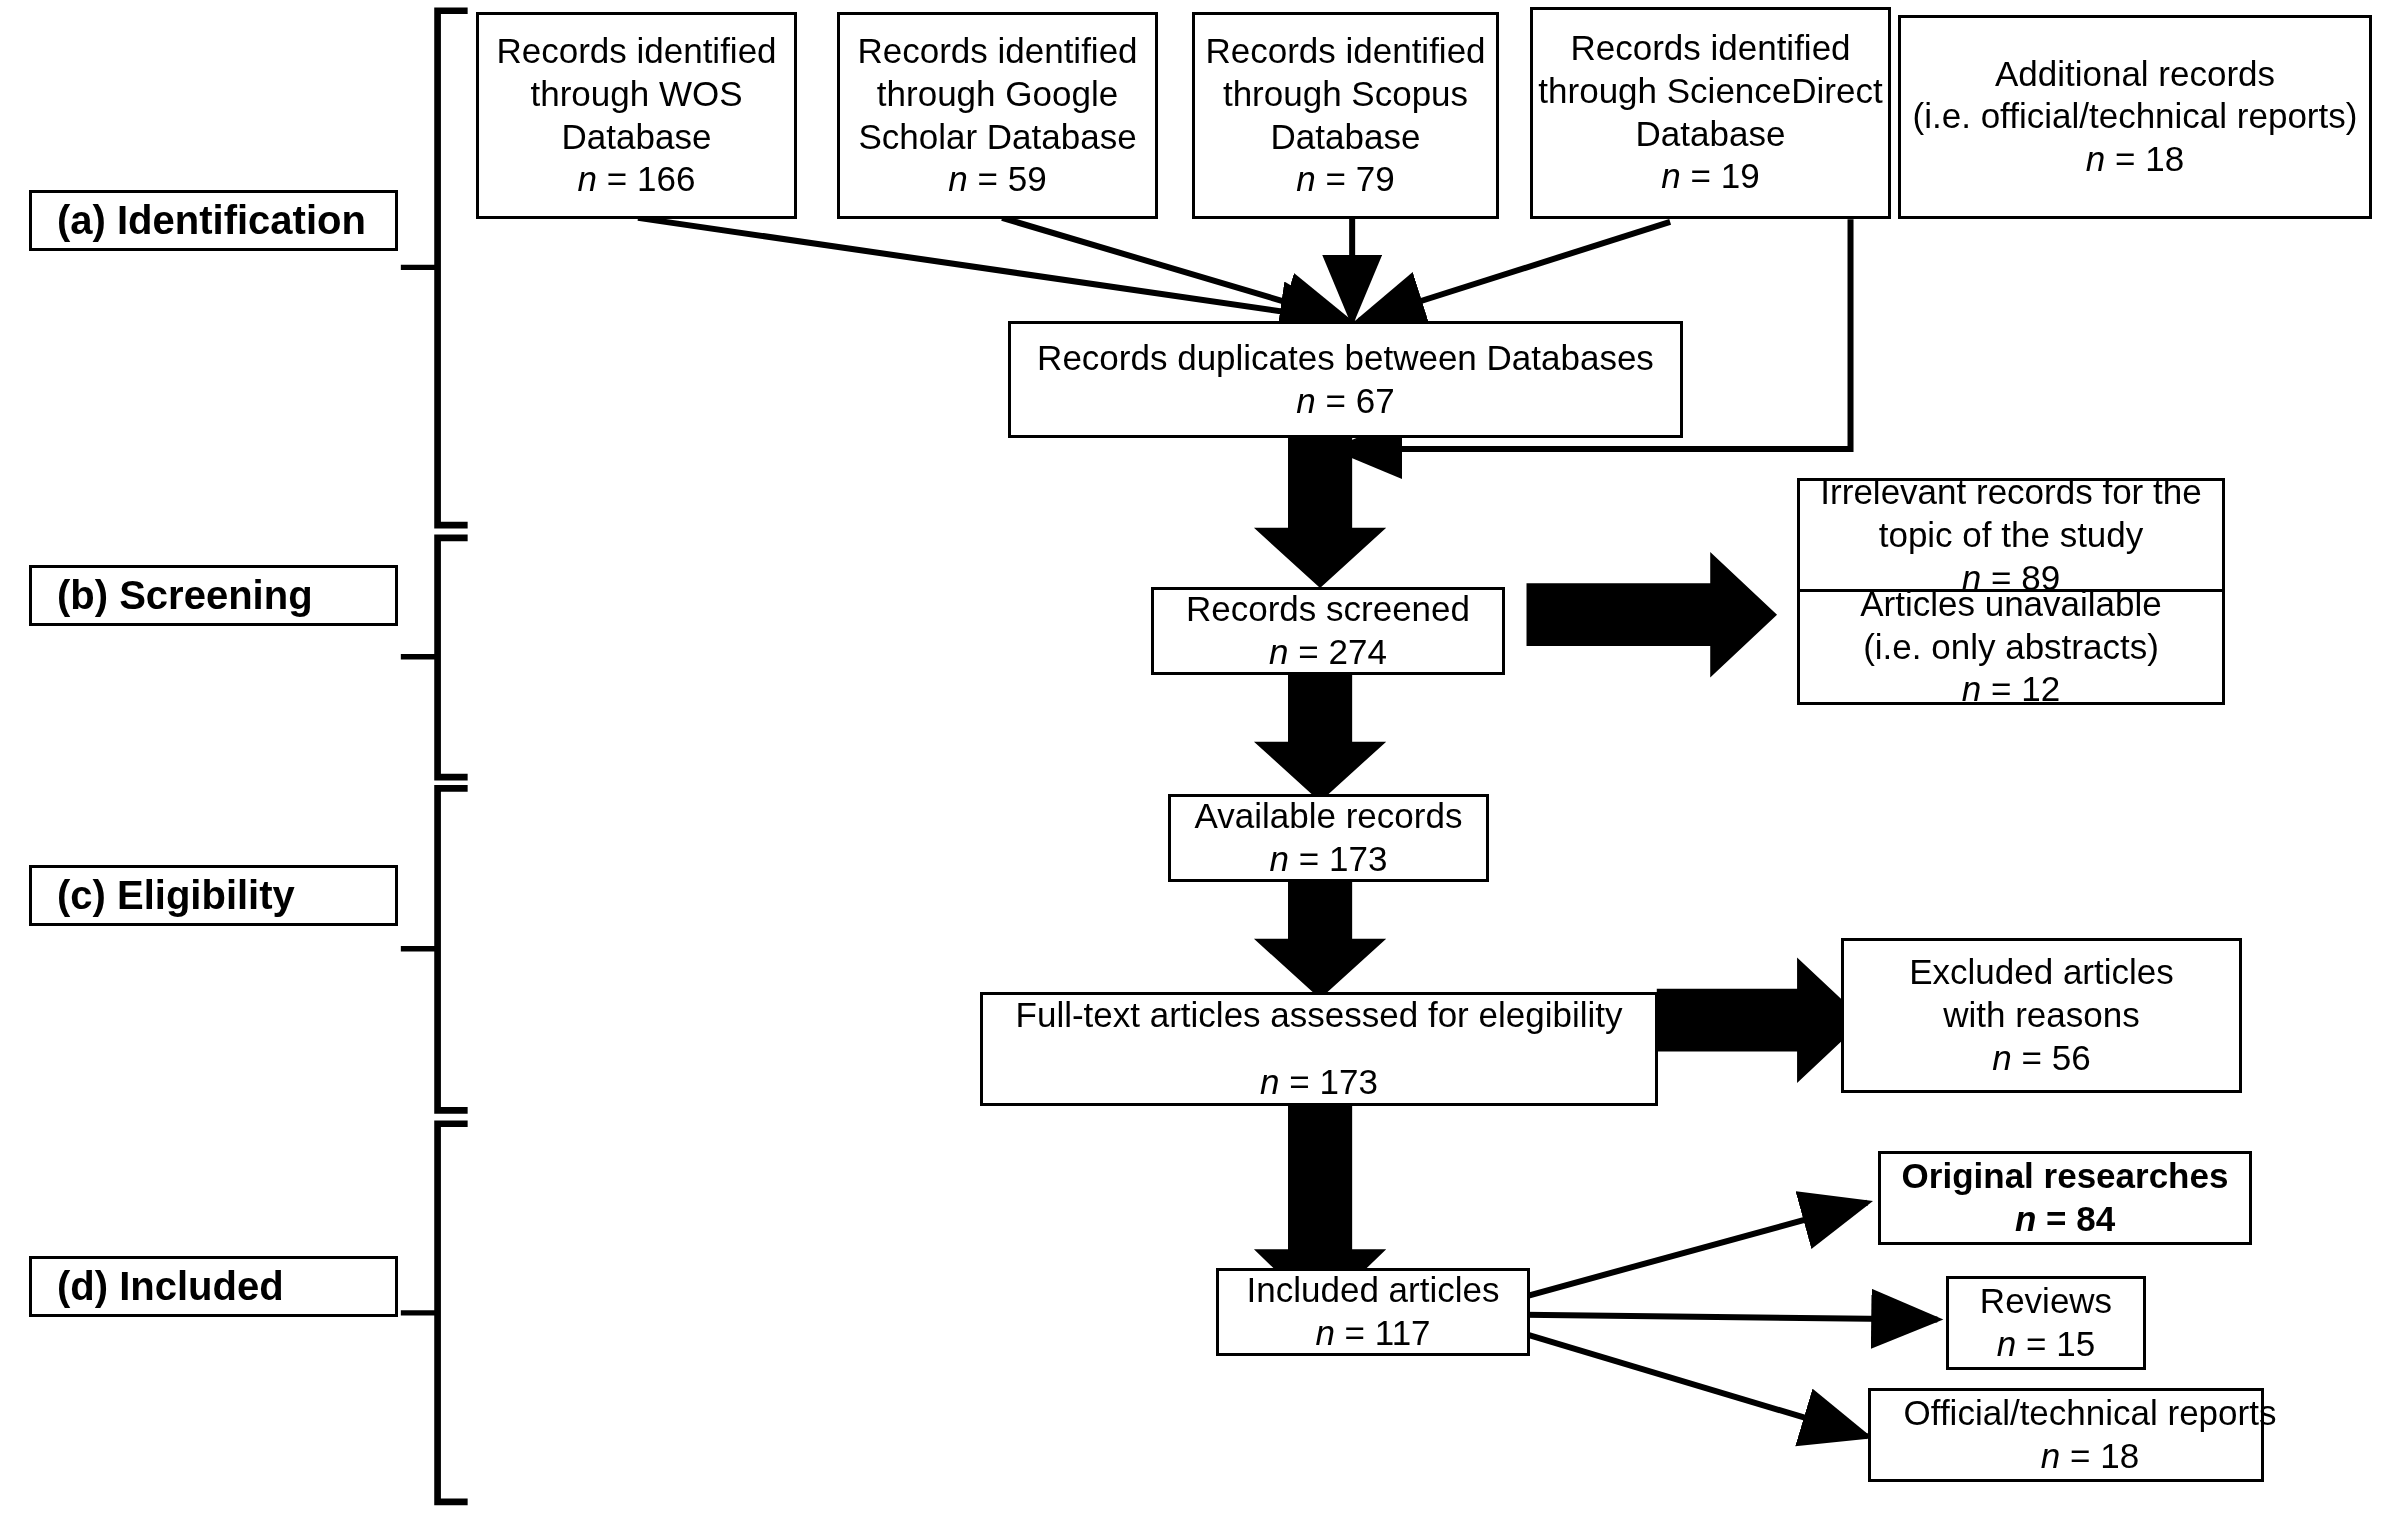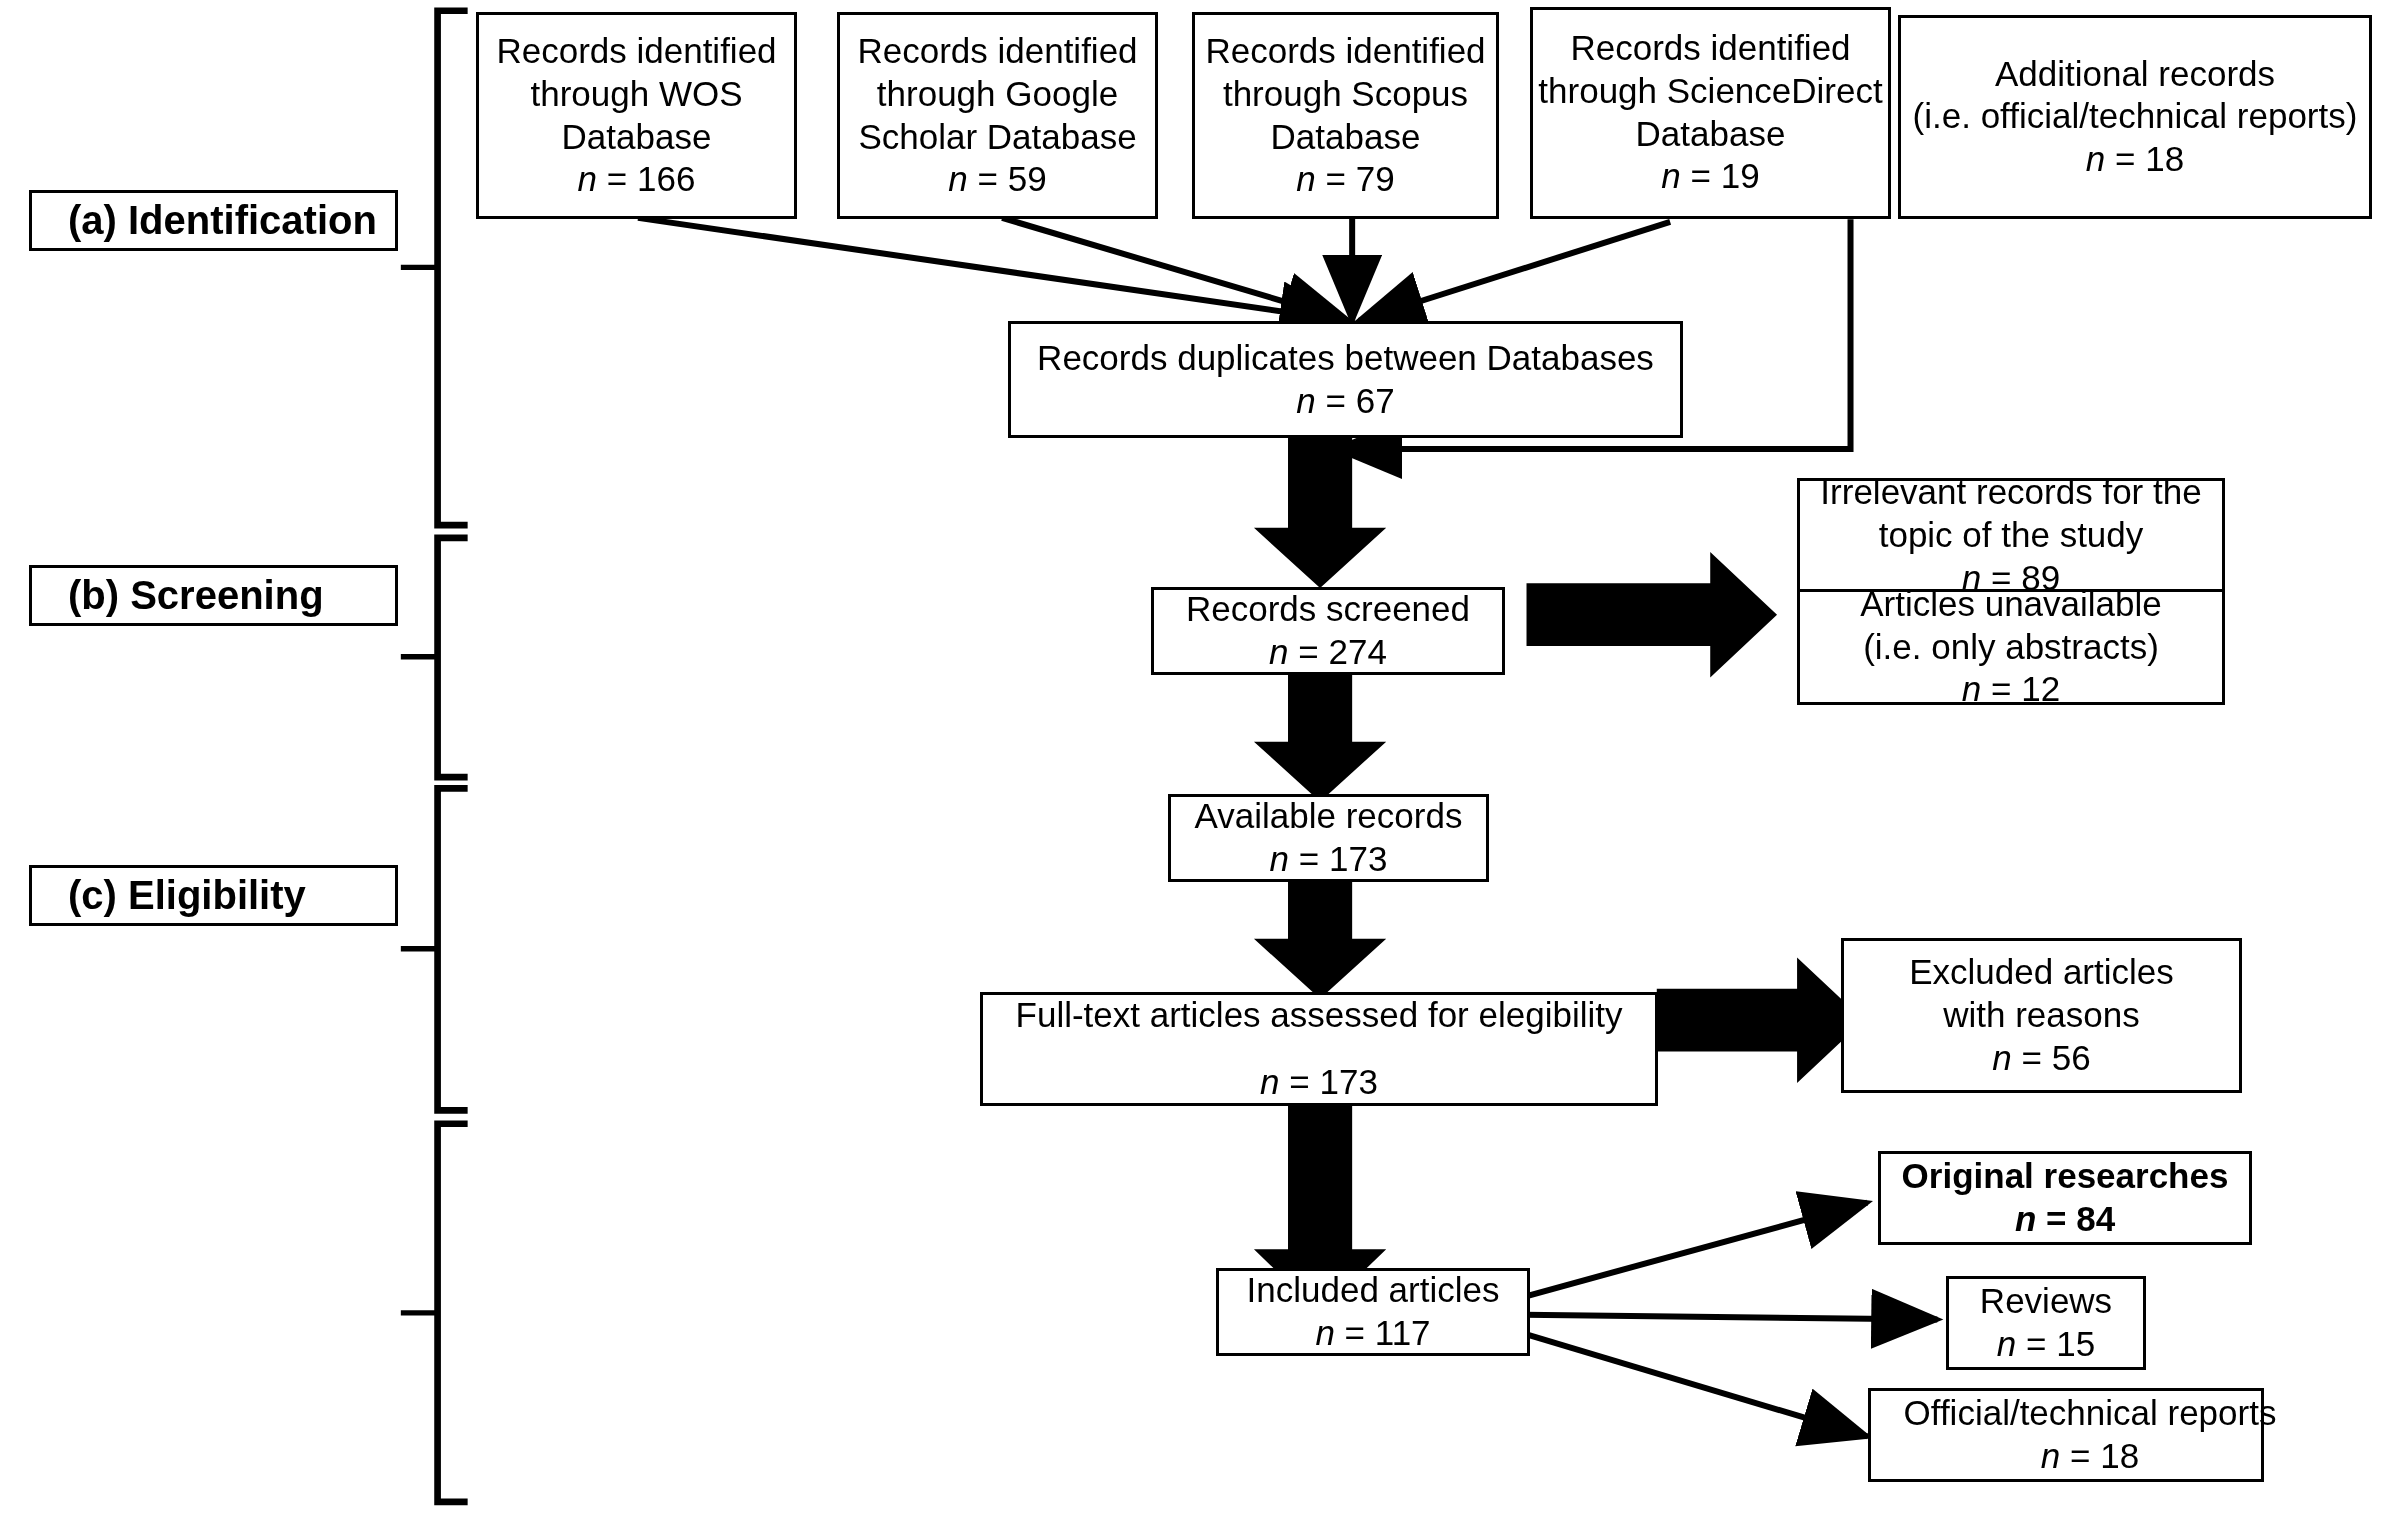--- a/index.html
+++ b/index.html
@@ -11,21 +11,21 @@
   .box{position:absolute;box-sizing:border-box;background:#fff;
        border:3.3px solid #000;display:flex;flex-direction:column;
        align-items:center;justify-content:center;text-align:center;
        color:#000;line-height:1.22;}
   .box .ln{display:block;white-space:nowrap;}
   .n{font-style:normal;}
   .n em{font-style:italic;}
 
   .stage-label{position:absolute;box-sizing:border-box;background:#fff;
        border:3.3px solid #000;display:flex;align-items:center;
-       justify-content:flex-start;padding-left:36px;
+       justify-content:flex-start;padding-left:25px;
        font-weight:bold;font-size:40px;color:#000;}
 
   .fs-top{font-size:35px;}
   .fs-mid{font-size:35px;}
   .fs-side{font-size:35px;}
 </style>
 </head>
 <body>
 
 <div id="stage">
@@ -88,20 +88,23 @@
   </svg>
 
   <div class="stage-label" style="left:29px;  top:190px;  width:369px; height:61px;">
     <span>(a) Identification</span>
   </div>
   <div class="stage-label" style="left:29px;  top:565px;  width:369px; height:61px;">
     <span>(b) Screening</span>
   </div>
   <div class="stage-label" style="left:29px;  top:865px; width:369px; height:61px;">
     <span>(c) Eligibility</span>
+  </div>
+  <div class="stage-label" style="left:29px;  top:1256px; width:369px; height:61px;">
+    <span>(d) Included</span>
   </div>
 
   <div class="box fs-top" style="left:476px; top:12px; width:321px; height:207px;">
     <span class="ln">Records identified</span>
     <span class="ln">through WOS</span>
     <span class="ln">Database</span>
     <span class="ln n"><em>n</em> = 166</span>
   </div>
 
   <div class="box fs-top" style="left:837px; top:12px; width:321px; height:207px;">

